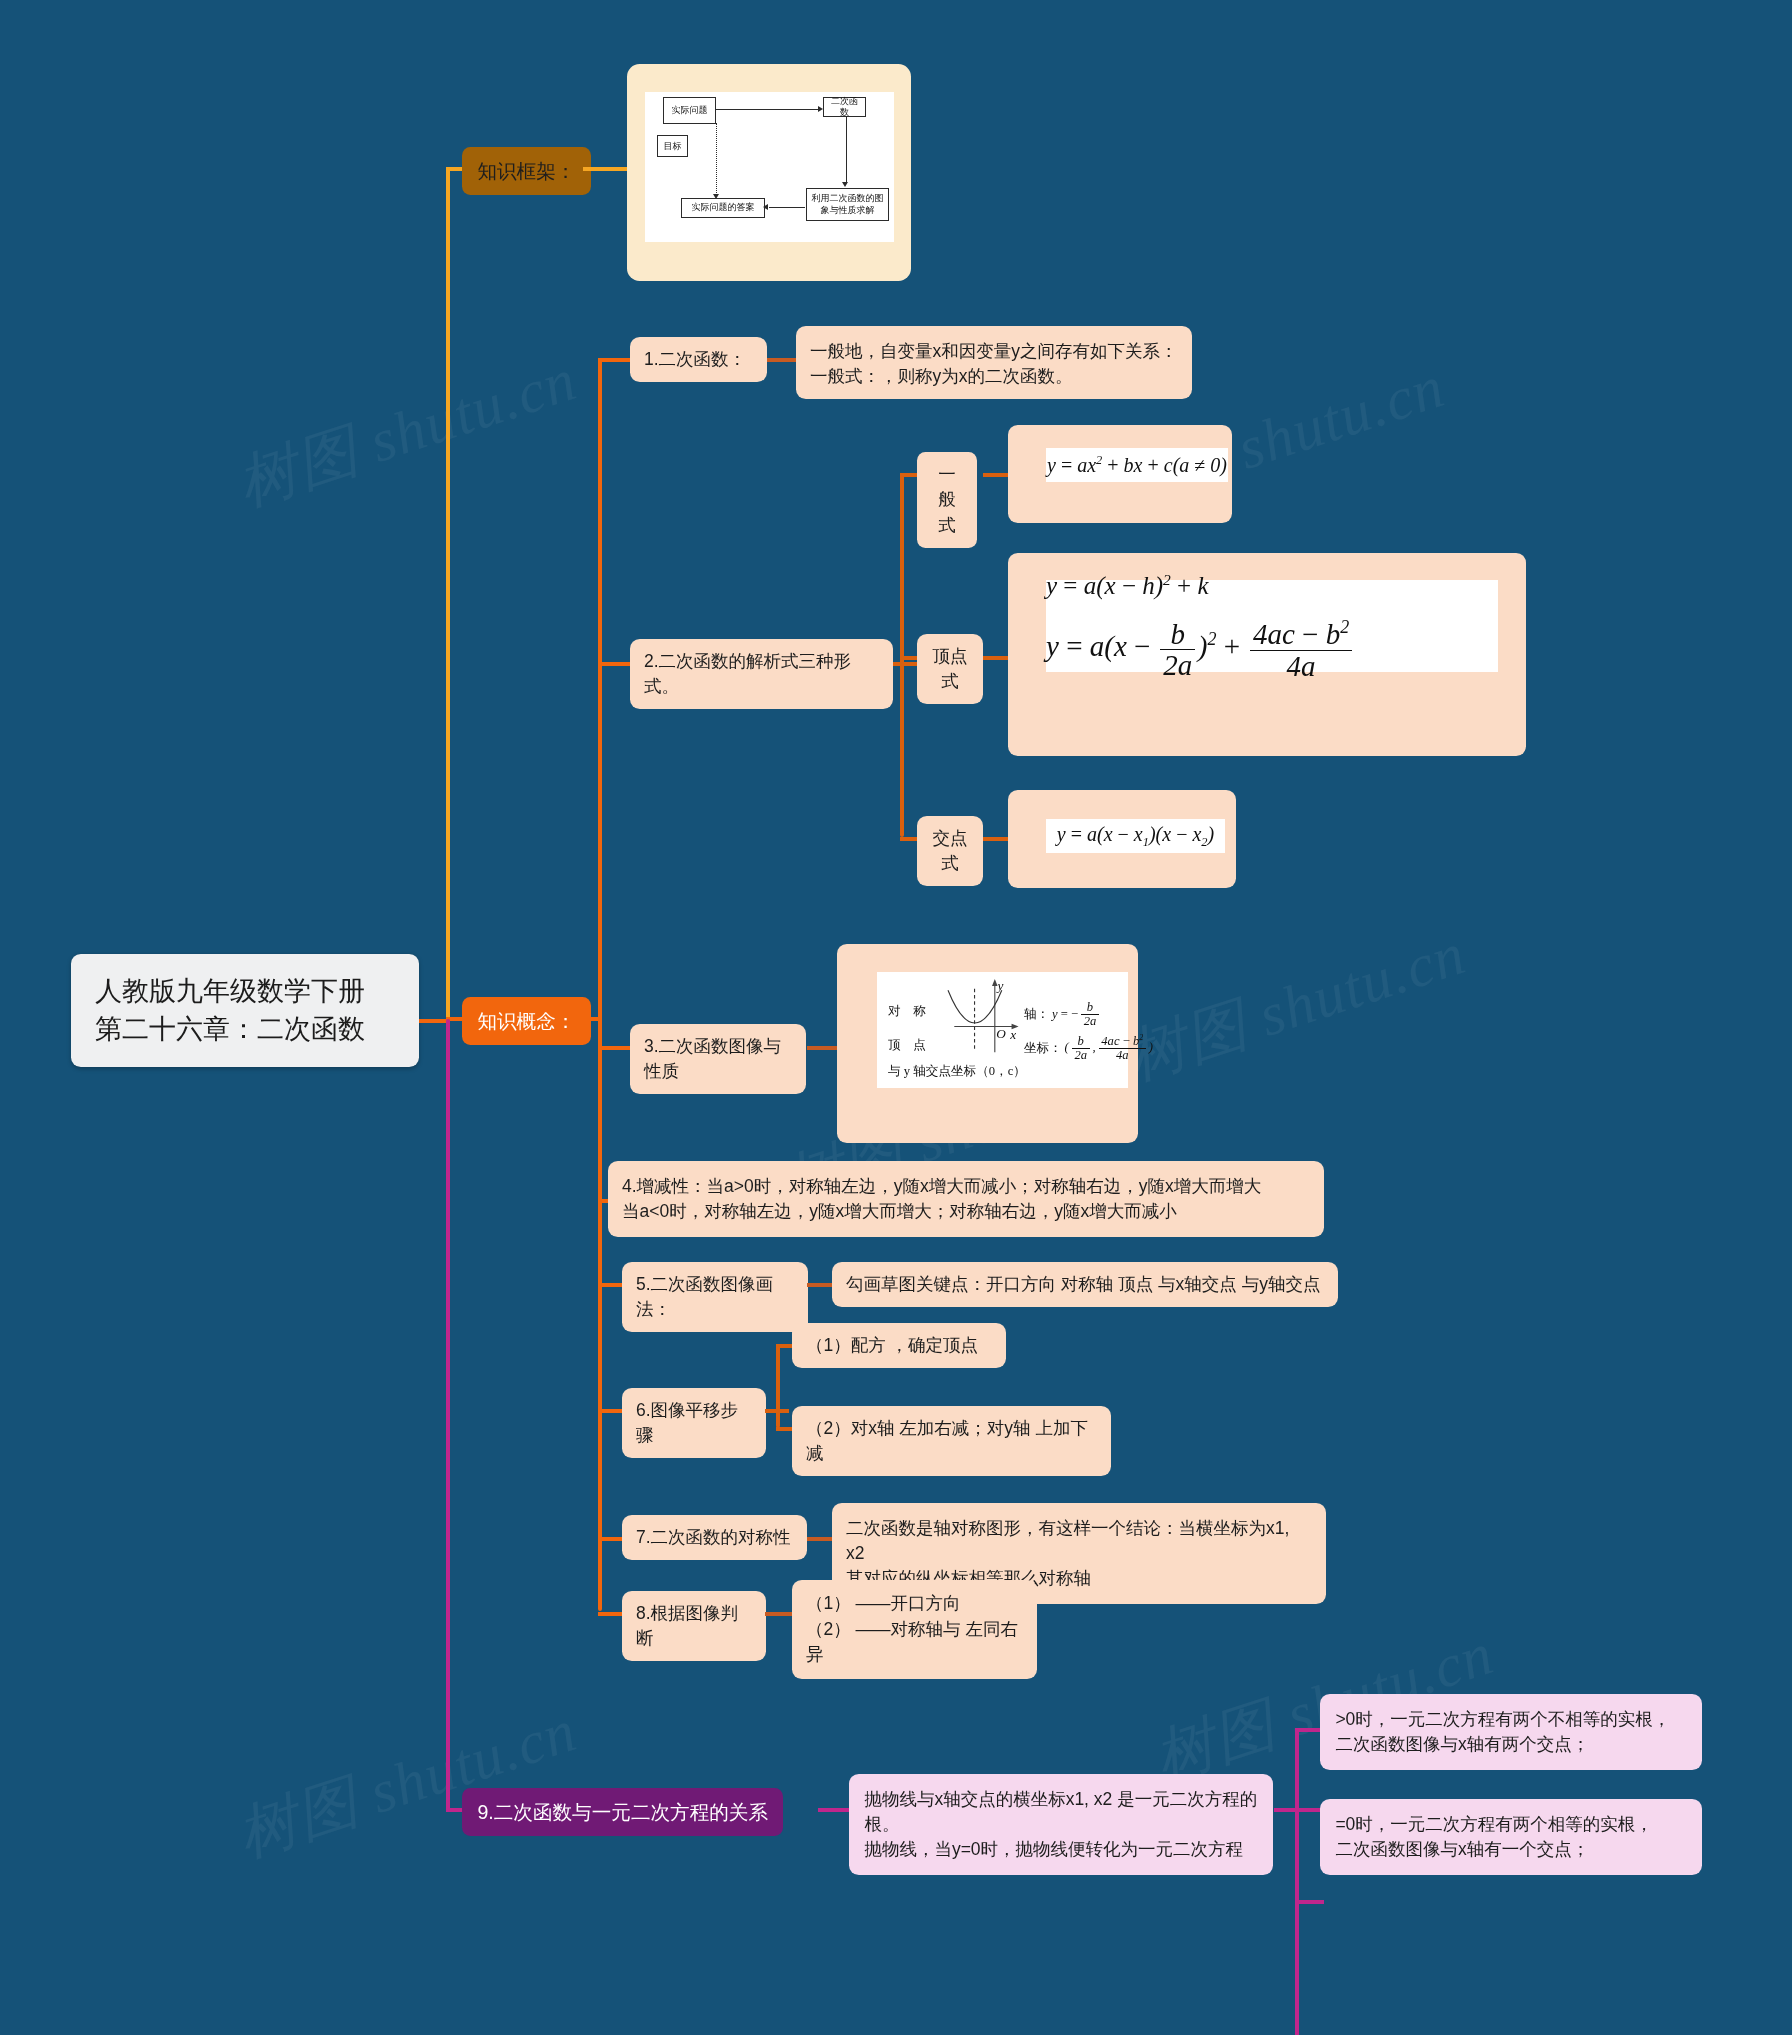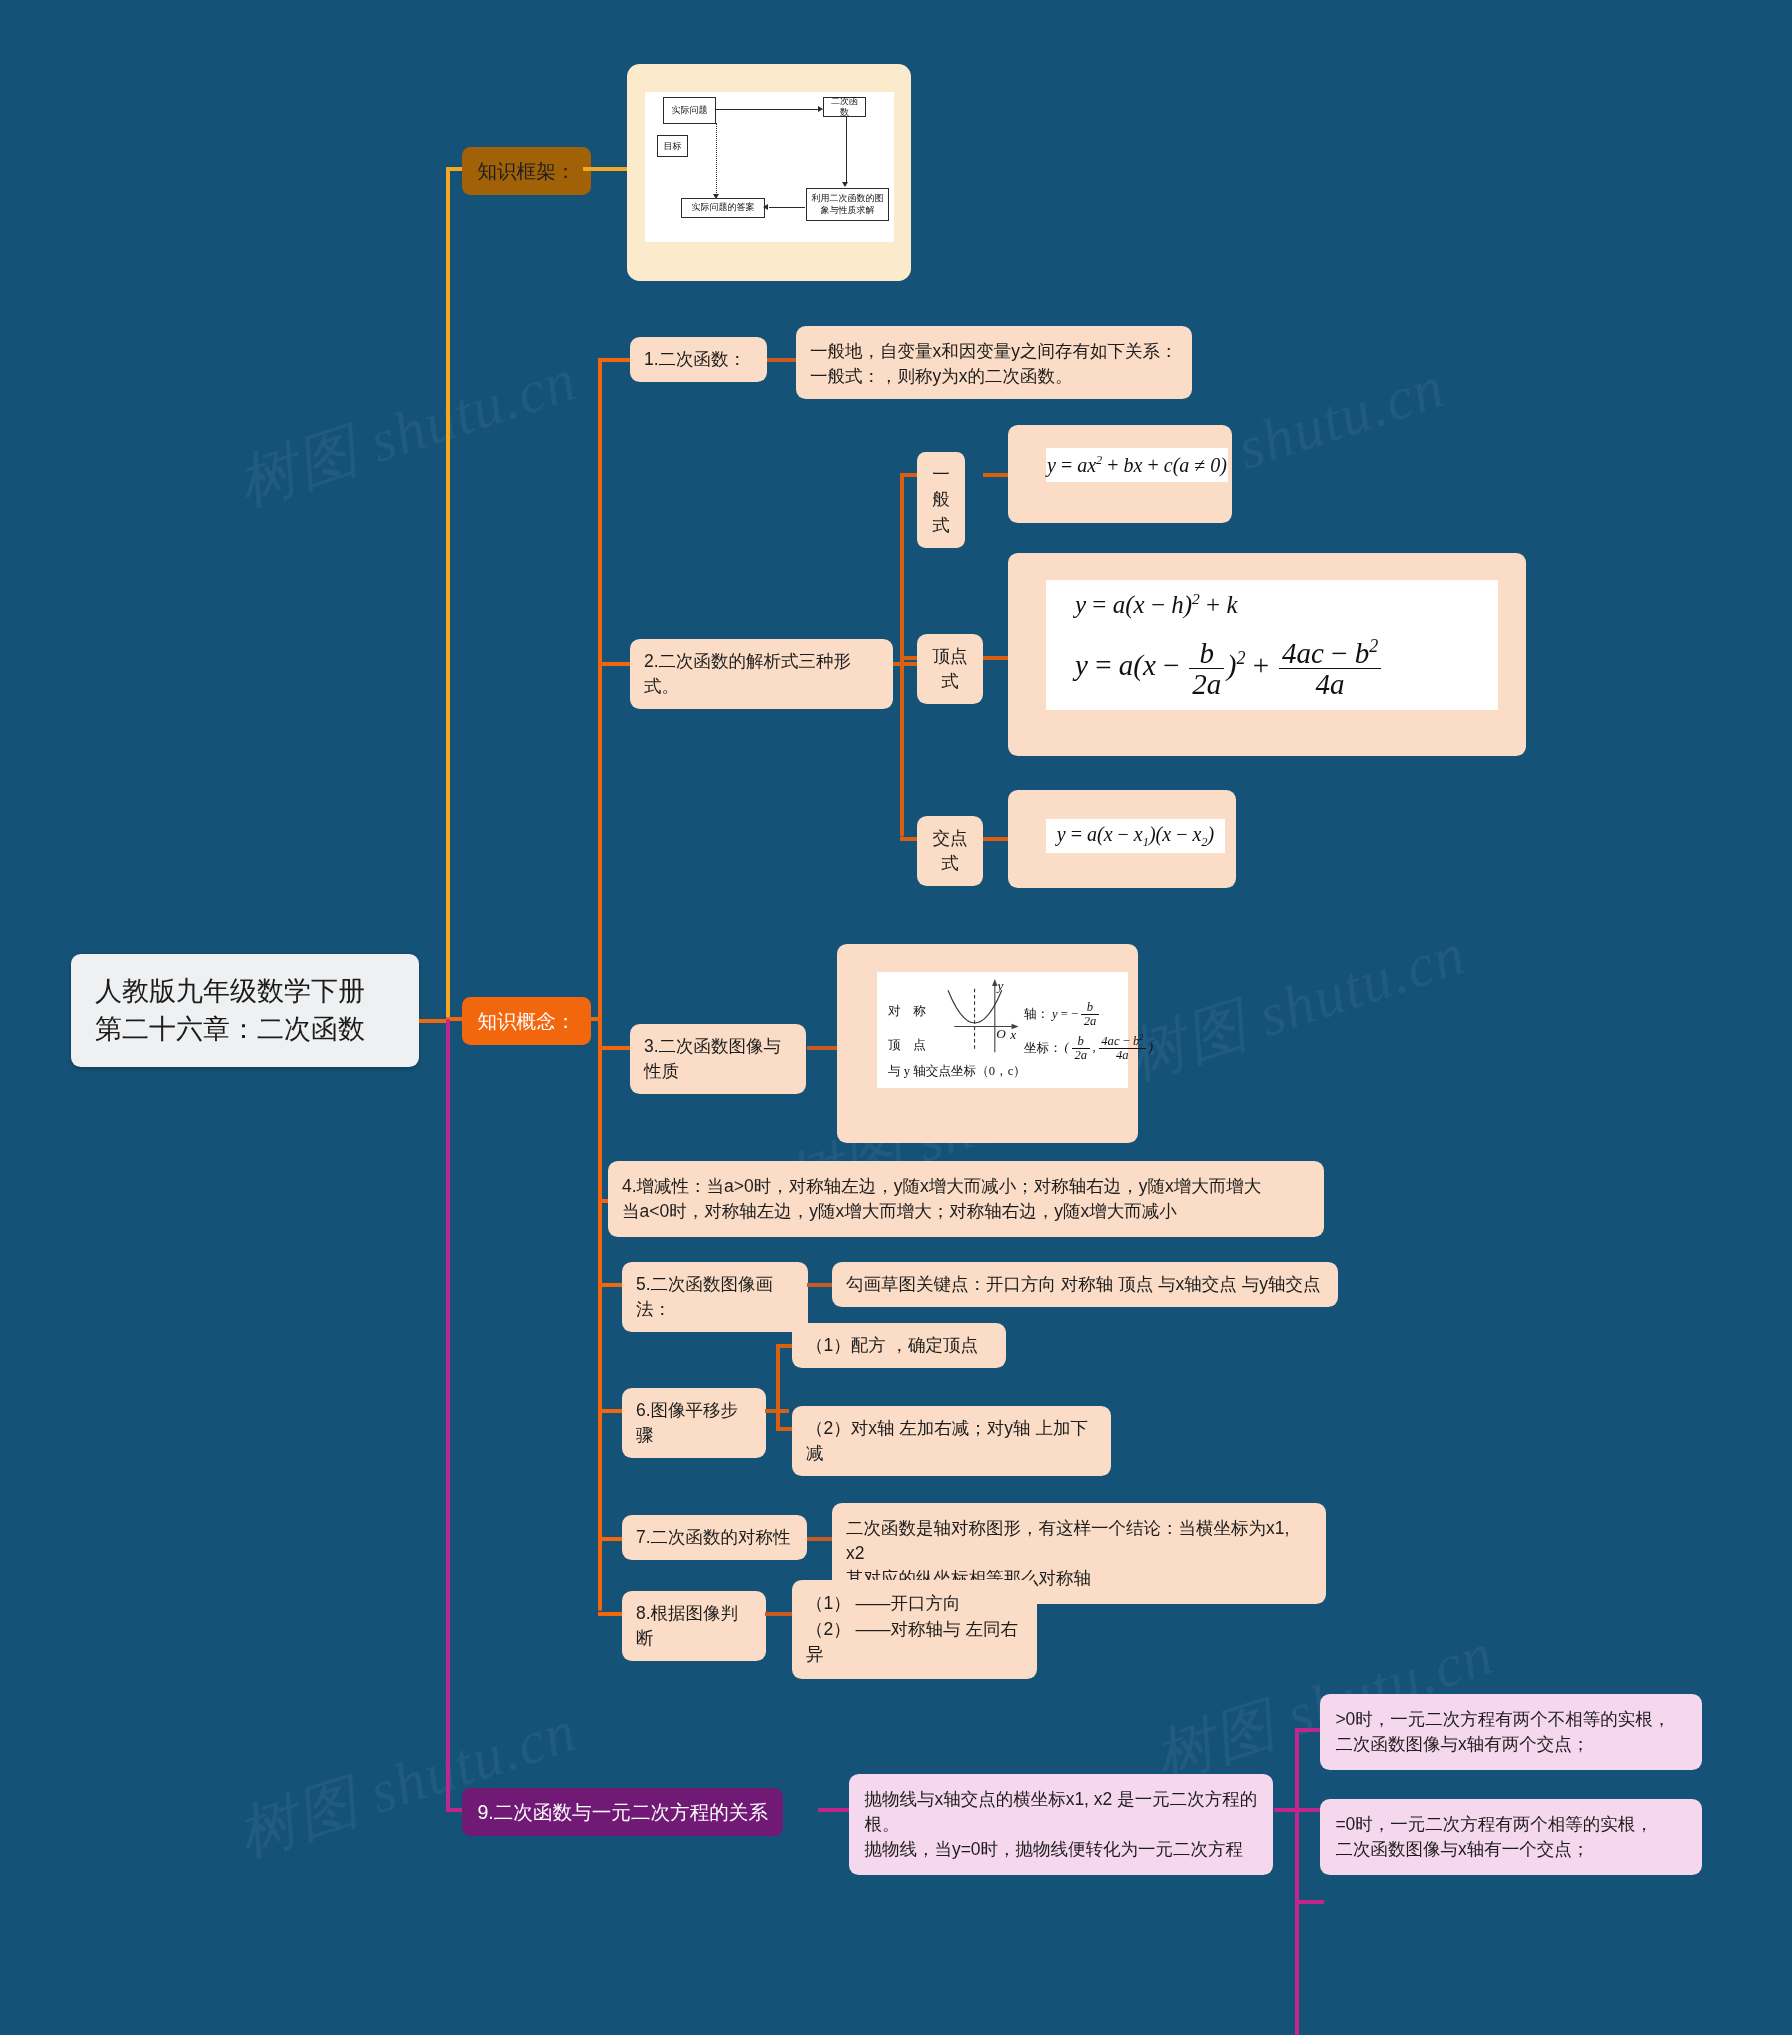--- a/index.html
+++ b/index.html
@@ -206,36 +206,36 @@
 
   <div class="ln h" style="left:598px; top:662px; width:35px; background:#f2660d;"></div>
   <div class="node peach" style="left:630px; top:639px; width:263px; justify-content:flex-start;">
     <span class="txt">2.二次函数的解析式三种形式。</span>
   </div>
 
   <div class="ln h" style="left:893px; top:662px; width:24px; background:#d9600f;"></div>
   <div class="ln v" style="left:900px; top:473px; height:364px; background:#d9600f; border-radius:2.1px;"></div>
 
   <div class="ln h" style="left:900px; top:473px; width:21px; background:#d9600f;"></div>
-  <div class="node peach" style="left:917px; top:452px; width:48px; justify-content:center; border-radius:8.4px;">
+  <div class="node peach" style="left:917px; top:452px; width:60px; justify-content:center; border-radius:8.4px;">
     <span class="txt" style="text-align:center;">一般式</span>
   </div>
   <div class="ln h" style="left:983px; top:473px; width:28px; background:#d9600f;"></div>
   <div class="node peach" style="left:1008px; top:425px; width:224px; height:98px;"></div>
   <div class="whitepanel" style="left:1046px; top:448px; width:182px; height:34px; display:flex; align-items:center; justify-content:center;">
     <span class="mf" style="font-size:20px;">y <span class="op">=</span> ax<sup>2</sup> <span class="op">+</span> bx <span class="op">+</span> c(a <span class="op">≠</span> 0)</span>
   </div>
 
   <div class="ln h" style="left:900px; top:656px; width:21px; background:#d9600f;"></div>
   <div class="node peach" style="left:917px; top:634px; width:66px; justify-content:center;">
     <span class="txt" style="text-align:center;">顶点式</span>
   </div>
   <div class="ln h" style="left:983px; top:656px; width:28px; background:#d9600f;"></div>
   <div class="node peach" style="left:1008px; top:553px; width:518px; height:203px;"></div>
-  <div class="whitepanel" style="left:1046px; top:580px; width:452px; height:130px; display:flex; flex-direction:column; justify-content:center; gap:18px; padding-left:29px;">
+  <div class="whitepanel" style="left:1046px; top:580px; width:452px; height:92px; display:flex; flex-direction:column; justify-content:center; gap:18px; ">
     <span class="mf" style="font-size:25px;">y <span class="op">=</span> a(x <span class="op">−</span> h)<sup>2</sup> <span class="op">+</span> k</span>
     <span class="mf" style="font-size:29px;">y <span class="op">=</span> a(x <span class="op">−</span> <span class="frac">
           <span class="num">b</span>
           <span class="den">2a</span>
         </span>)<sup>2</sup> <span class="op">+</span> <span class="frac">
           <span class="num">4ac <span class="op">−</span> b<sup>2</sup></span>
           <span class="den">4a</span>
         </span></span>
   </div>
 

